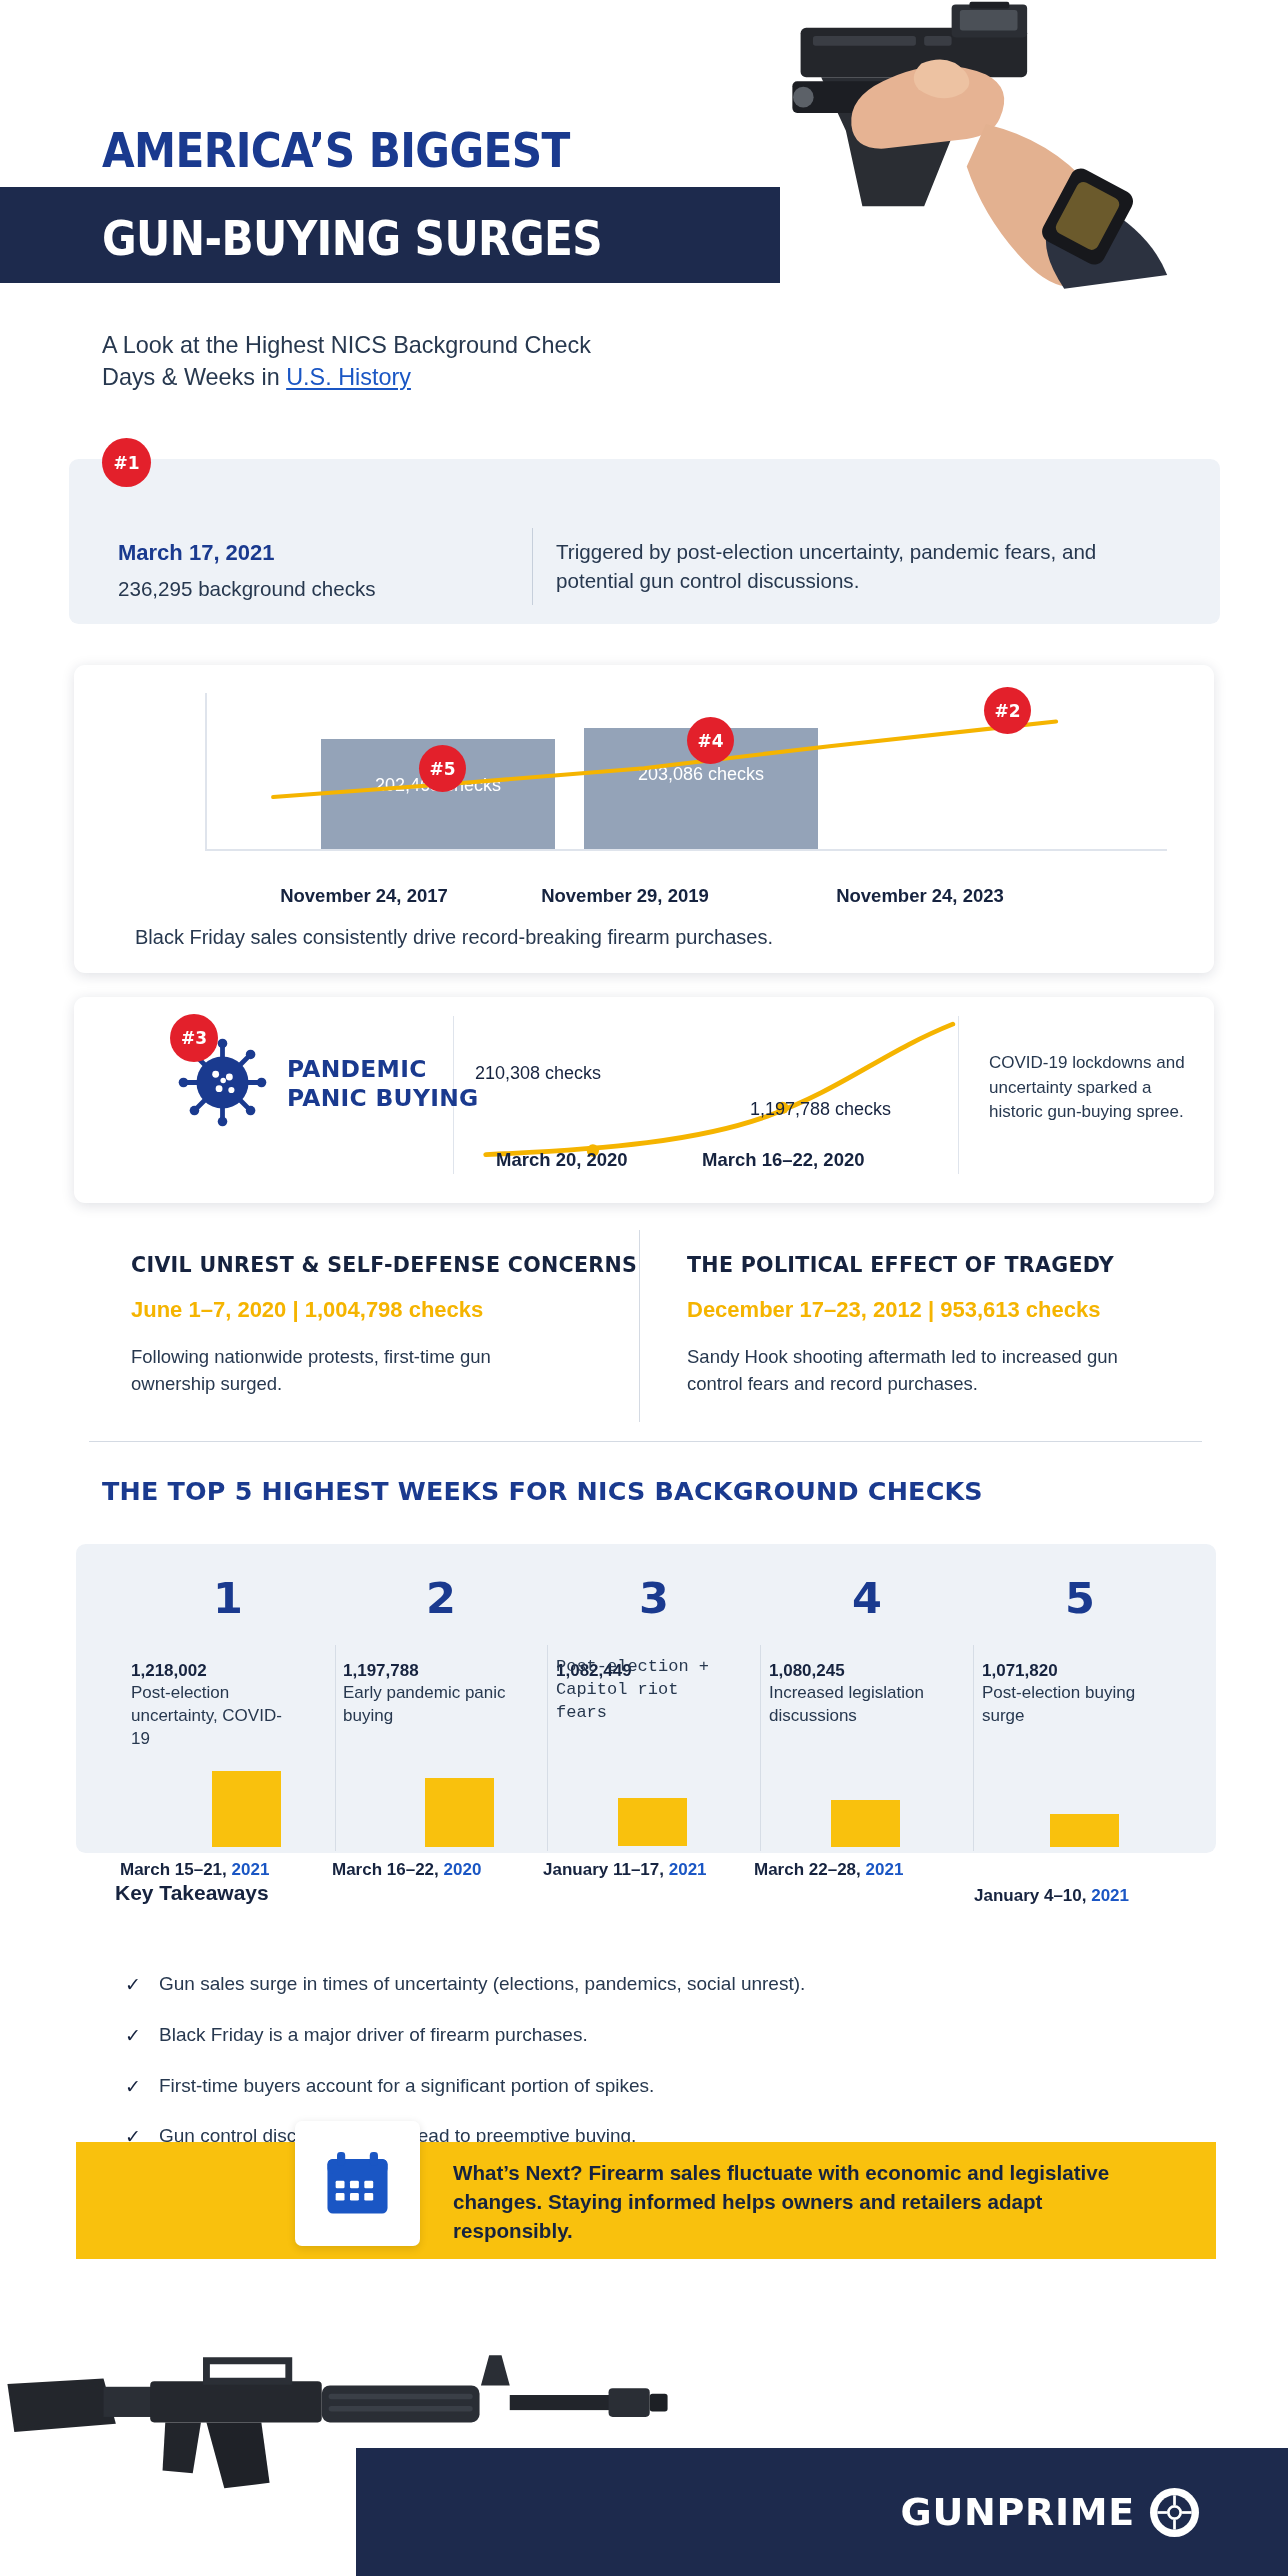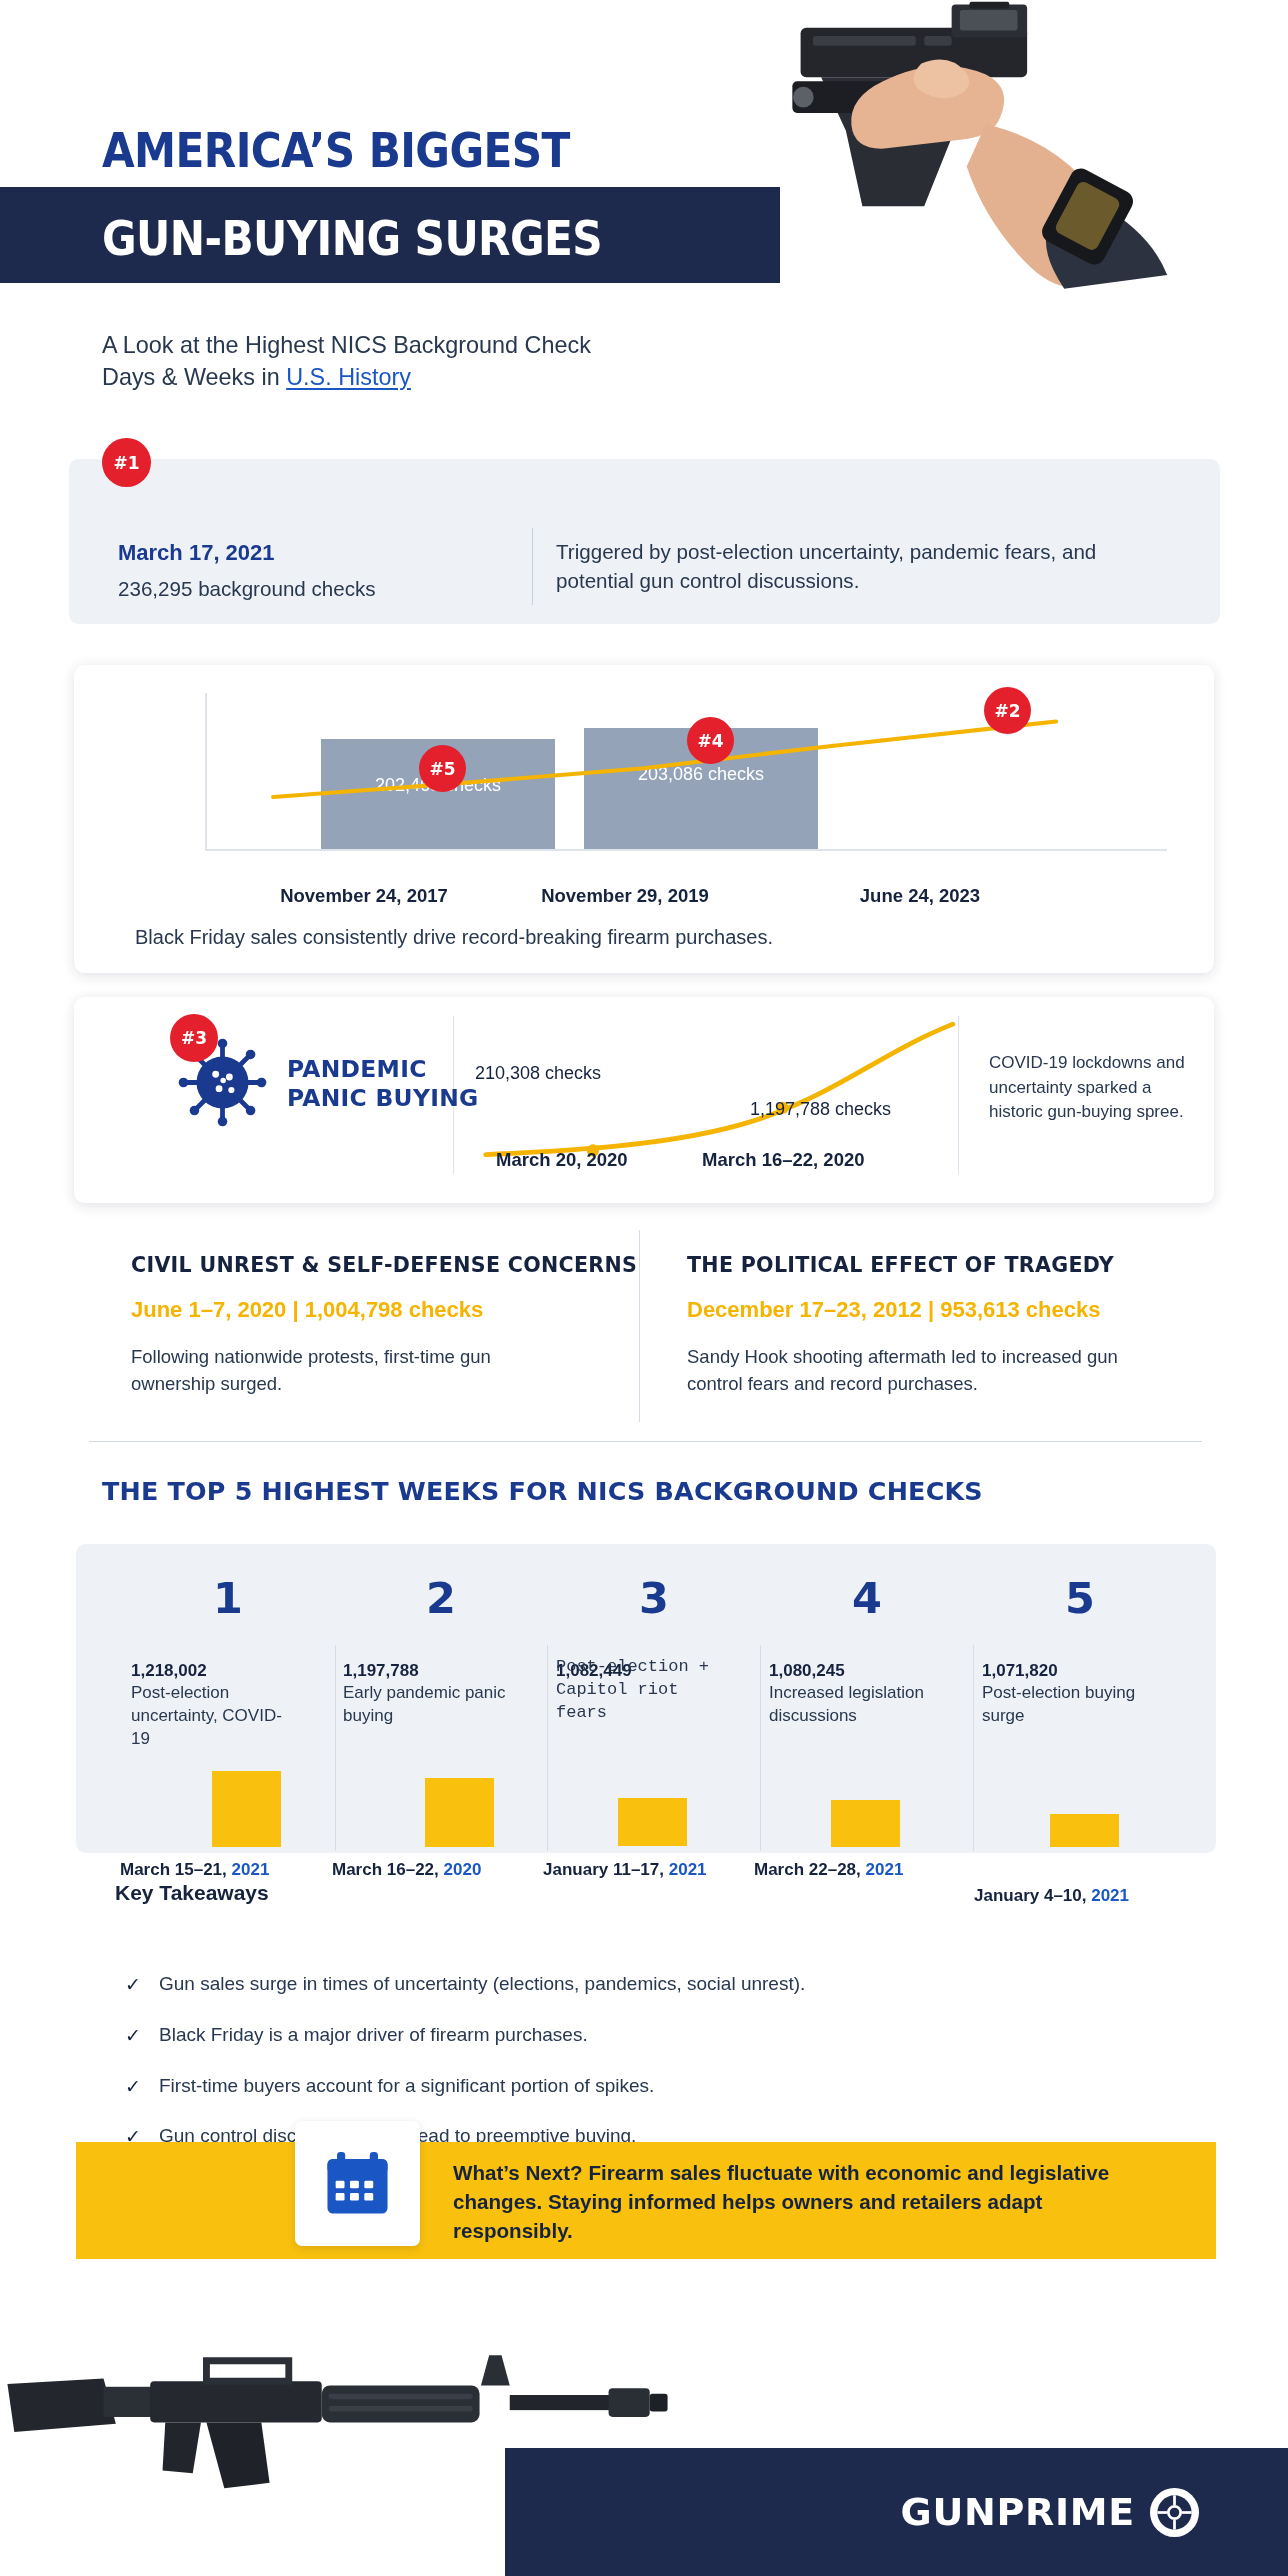--- a/index.html
+++ b/index.html
@@ -361,21 +361,21 @@
   
   .footer-band {
     position: absolute;
     left: 0; bottom: 0;
     width: 1288px; height: 143px;
     background: #ffffff;
   }
   .footer-navy {
     position: absolute;
     right: 0; bottom: 0;
-    width: 783px; height: 128px;
+    width: 932px; height: 128px;
     background: #1d2a4d;
     display: flex;
     align-items: center;
     justify-content: flex-end;
     padding-right: 89px;
   }
   .footer-logo {
     color: #ffffff;
     font-size: 38px;
     font-weight: bold;
@@ -460,21 +460,21 @@
       <polyline points="290,192 560,172 830,150 1100,118 1430,82" fill="none" stroke="#f5b400" stroke-width="6" stroke-linecap="round"></polyline>
     </svg>
   </div>
 
   <div class="badge" style="left:419px; top:745px; width:47px; height:47px;">#5</div>
   <div class="badge" style="left:687px; top:717px; width:47px; height:47px;">#4</div>
   <div class="badge" style="left:984px; top:687px; width:47px; height:47px;">#2</div>
 
   <div class="bf-xlabel" style="left:206px; top:885px; width:316px;">November 24, 2017</div>
   <div class="bf-xlabel" style="left:467px; top:885px; width:316px;">November 29, 2019</div>
-  <div class="bf-xlabel" style="left:762px; top:885px; width:316px;">June 24, 2023</div>
+  <div class="bf-xlabel" style="left:762px; top:885px; width:316px;">November 24, 2023</div>
 
   <div class="sec2-note">Black Friday sales consistently drive record-breaking firearm purchases.</div>
 
   <div class="sec3">
 
     <svg width="89" height="89" viewBox="0 0 130 130" style="position:absolute;left:104px;top:41px;" aria-hidden="true">
       <g stroke="#1a3a8f" stroke-width="7" stroke-linecap="round">
         <line x1="65" y1="8" x2="65" y2="28"></line>
           <line x1="65" y1="102" x2="65" y2="122"></line>
         <line x1="8" y1="65" x2="28" y2="65"></line>

